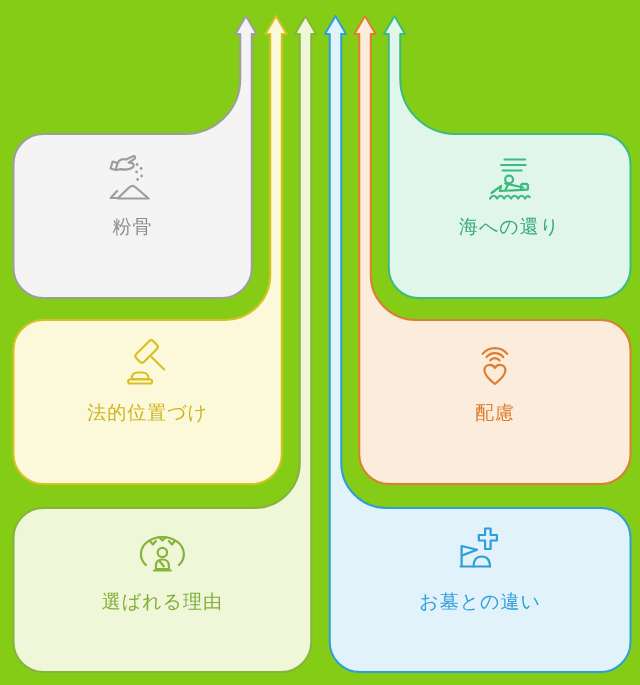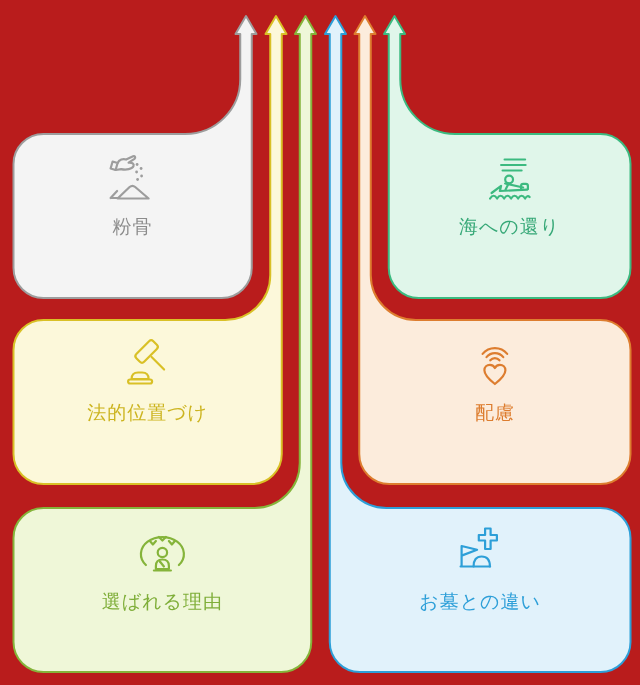--- a/index.html
+++ b/index.html
@@ -20,21 +20,21 @@
   .ic3{stroke:var(--n3-border);}
   .ic4{stroke:var(--n4-border);}
   .ic5{stroke:var(--n5-border);}
   .nlabel{font-family:"Liberation Sans","DejaVu Sans",sans-serif;font-size:19px;letter-spacing:1px;stroke:none;}
   .lb0{fill:var(--n0-text);} .lb1{fill:var(--n1-text);} .lb2{fill:var(--n2-text);}
   .lb3{fill:var(--n3-text);} .lb4{fill:var(--n4-text);} .lb5{fill:var(--n5-text);}
 </style>
 </head>
 <body style="background: rgb(255, 255, 255);">
 
-<div id="stage" style="background: #b91c1c; text-align: right;">
+<div id="stage" style="background: #84cc16; text-align: right;">
   <svg id="diagram" width="640" height="685" viewBox="0 0 640 685">
 
     <path class="branch s0" d="M43.5,134 H185.25 A55,55 0 0 0 240.25,79 V34 H235.5 L246,16 L256.5,34 H251.75 V268 A30,30 0 0 1 221.75,298 H43.5 A30,30 0 0 1 13.5,268 V164 A30,30 0 0 1 43.5,134 Z"></path>
     <path class="branch s1" d="M43.5,320 H225.25 A45,45 0 0 0 270.25,275 V34 H265.5 L276,16 L286.5,34 H281.75 V454 A30,30 0 0 1 251.75,484 H43.5 A30,30 0 0 1 13.5,454 V350 A30,30 0 0 1 43.5,320 Z"></path>
     <path class="branch s2" d="M43.5,508 H254.75 A45,45 0 0 0 299.75,463 V34 H295 L305.5,16 L316,34 H311.25 V642 A30,30 0 0 1 281.25,672 H43.5 A30,30 0 0 1 13.5,642 V538 A30,30 0 0 1 43.5,508 Z"></path>
     <path class="branch s3" d="M394.5,16 L405,34 H400.25 V79 A55,55 0 0 0 455.25,134 H600.5 A30,30 0 0 1 630.5,164 V268 A30,30 0 0 1 600.5,298 H418.75 A30,30 0 0 1 388.75,268 V34 H384 Z"></path>
     <path class="branch s4" d="M365,16 L375.5,34 H370.75 V275 A45,45 0 0 0 415.75,320 H600.5 A30,30 0 0 1 630.5,350 V454 A30,30 0 0 1 600.5,484 H389.25 A30,30 0 0 1 359.25,454 V34 H354.5 Z"></path>
     <path class="branch s5" d="M335.5,16 L346,34 H341.25 V463 A45,45 0 0 0 386.25,508 H600.5 A30,30 0 0 1 630.5,538 V642 A30,30 0 0 1 600.5,672 H359.75 A30,30 0 0 1 329.75,642 V34 H325 Z"></path>
 
     <g class="icon ic0" transform="translate(102.6,153)">

